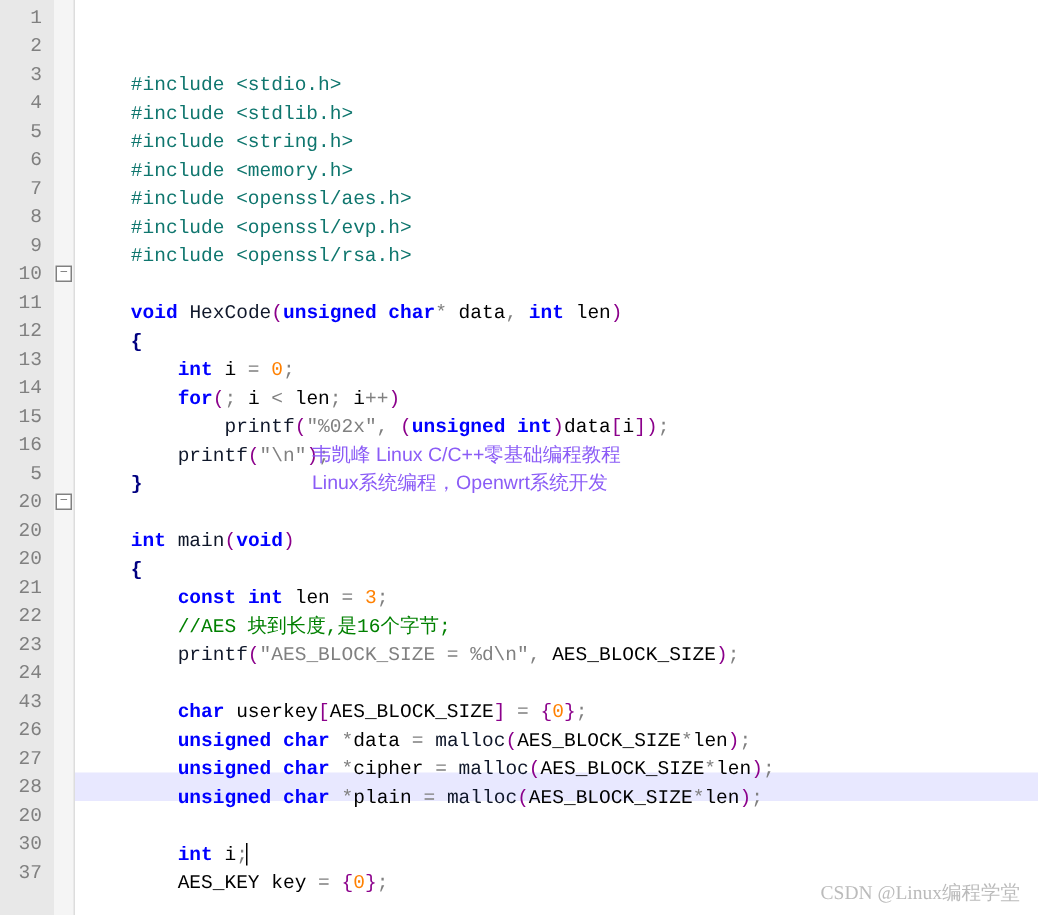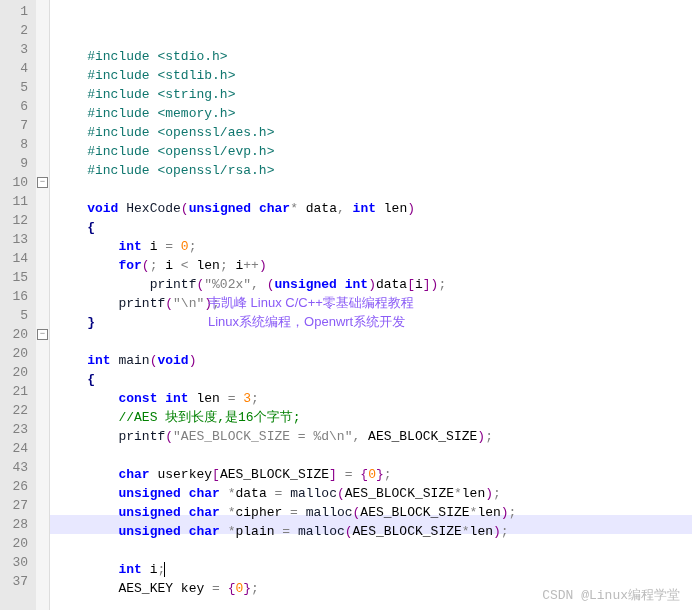--- a/index.html
+++ b/index.html
@@ -72,21 +72,21 @@
       color: #8b5cf6;
       font-family: "Microsoft YaHei", sans-serif;
       font-size: 13px;
       z-index: 5;
     }
     .watermark {
       position: absolute;
       right: 12px;
       bottom: 6px;
       color: #bbb;
-      font-family: Liberation Mono, monospace;
+      font-family: Liberation Serif, serif;
       font-size: 13px;
       z-index: 6;
       margin-top: 12px;
     }
     .caret {
       display: inline-block;
       width: 1px;
       height: 15px;
       background: #000;
       vertical-align: middle;

